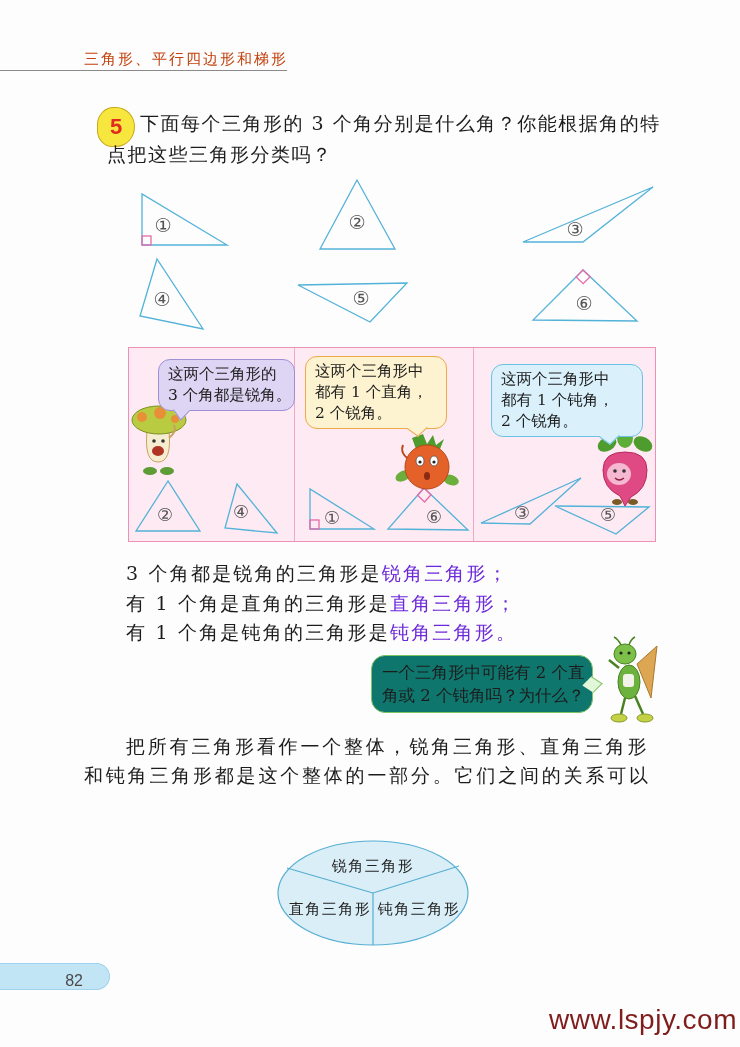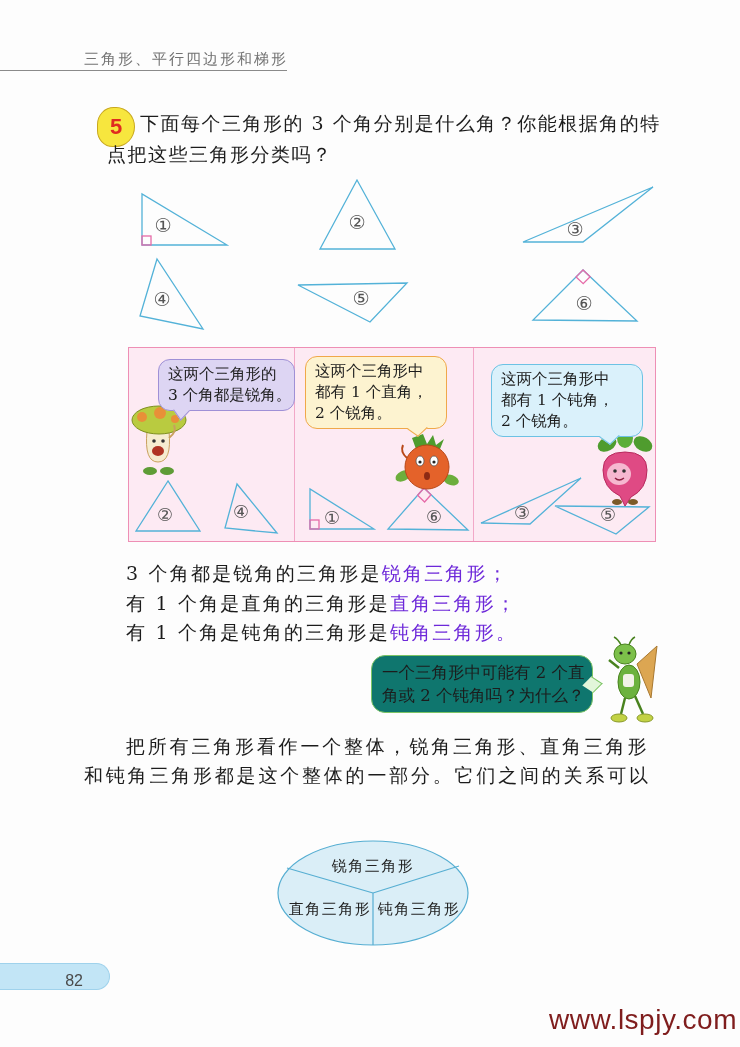--- a/index.html
+++ b/index.html
@@ -2,21 +2,21 @@
 <html><head>
 <meta charset="utf-8">
 <style>
   html,body{margin:0;padding:0;}
   body{font-family:"DejaVu Serif","Liberation Serif",serif;background:#eee;}
   .page{position:relative;width:740px;height:1047px;background:#fdfdfd;overflow:hidden;
         font-family:"DejaVu Serif","Liberation Serif",serif;color:#1c1c1c;}
 
   
   .header-rule{position:absolute;left:0;top:70px;width:287px;height:1px;background:#8a8a8a;}
-  .header-title{position:absolute;left:84px;top:50px;font-size:15px;letter-spacing:2px;color:#737373;}
+  .header-title{position:absolute;left:84px;top:50px;font-size:15px;letter-spacing:2px;color:#c2410c;}
 
   
   .badge{position:absolute;left:97px;top:107px;width:36px;height:38px;background:#f7e63e;
          border:1.5px solid #c9a81e;border-radius:48% 54% 55% 45%;
          display:flex;align-items:center;justify-content:center;}
   .badge span{color:#e02b20;font-size:22px;font-weight:bold;font-family:"Liberation Sans",sans-serif;}
   .q-line{position:absolute;font-size:19px;letter-spacing:1.5px;white-space:nowrap;}
   .q1{left:140px;top:111px;}
   .q2{left:107px;top:142px;}
 

